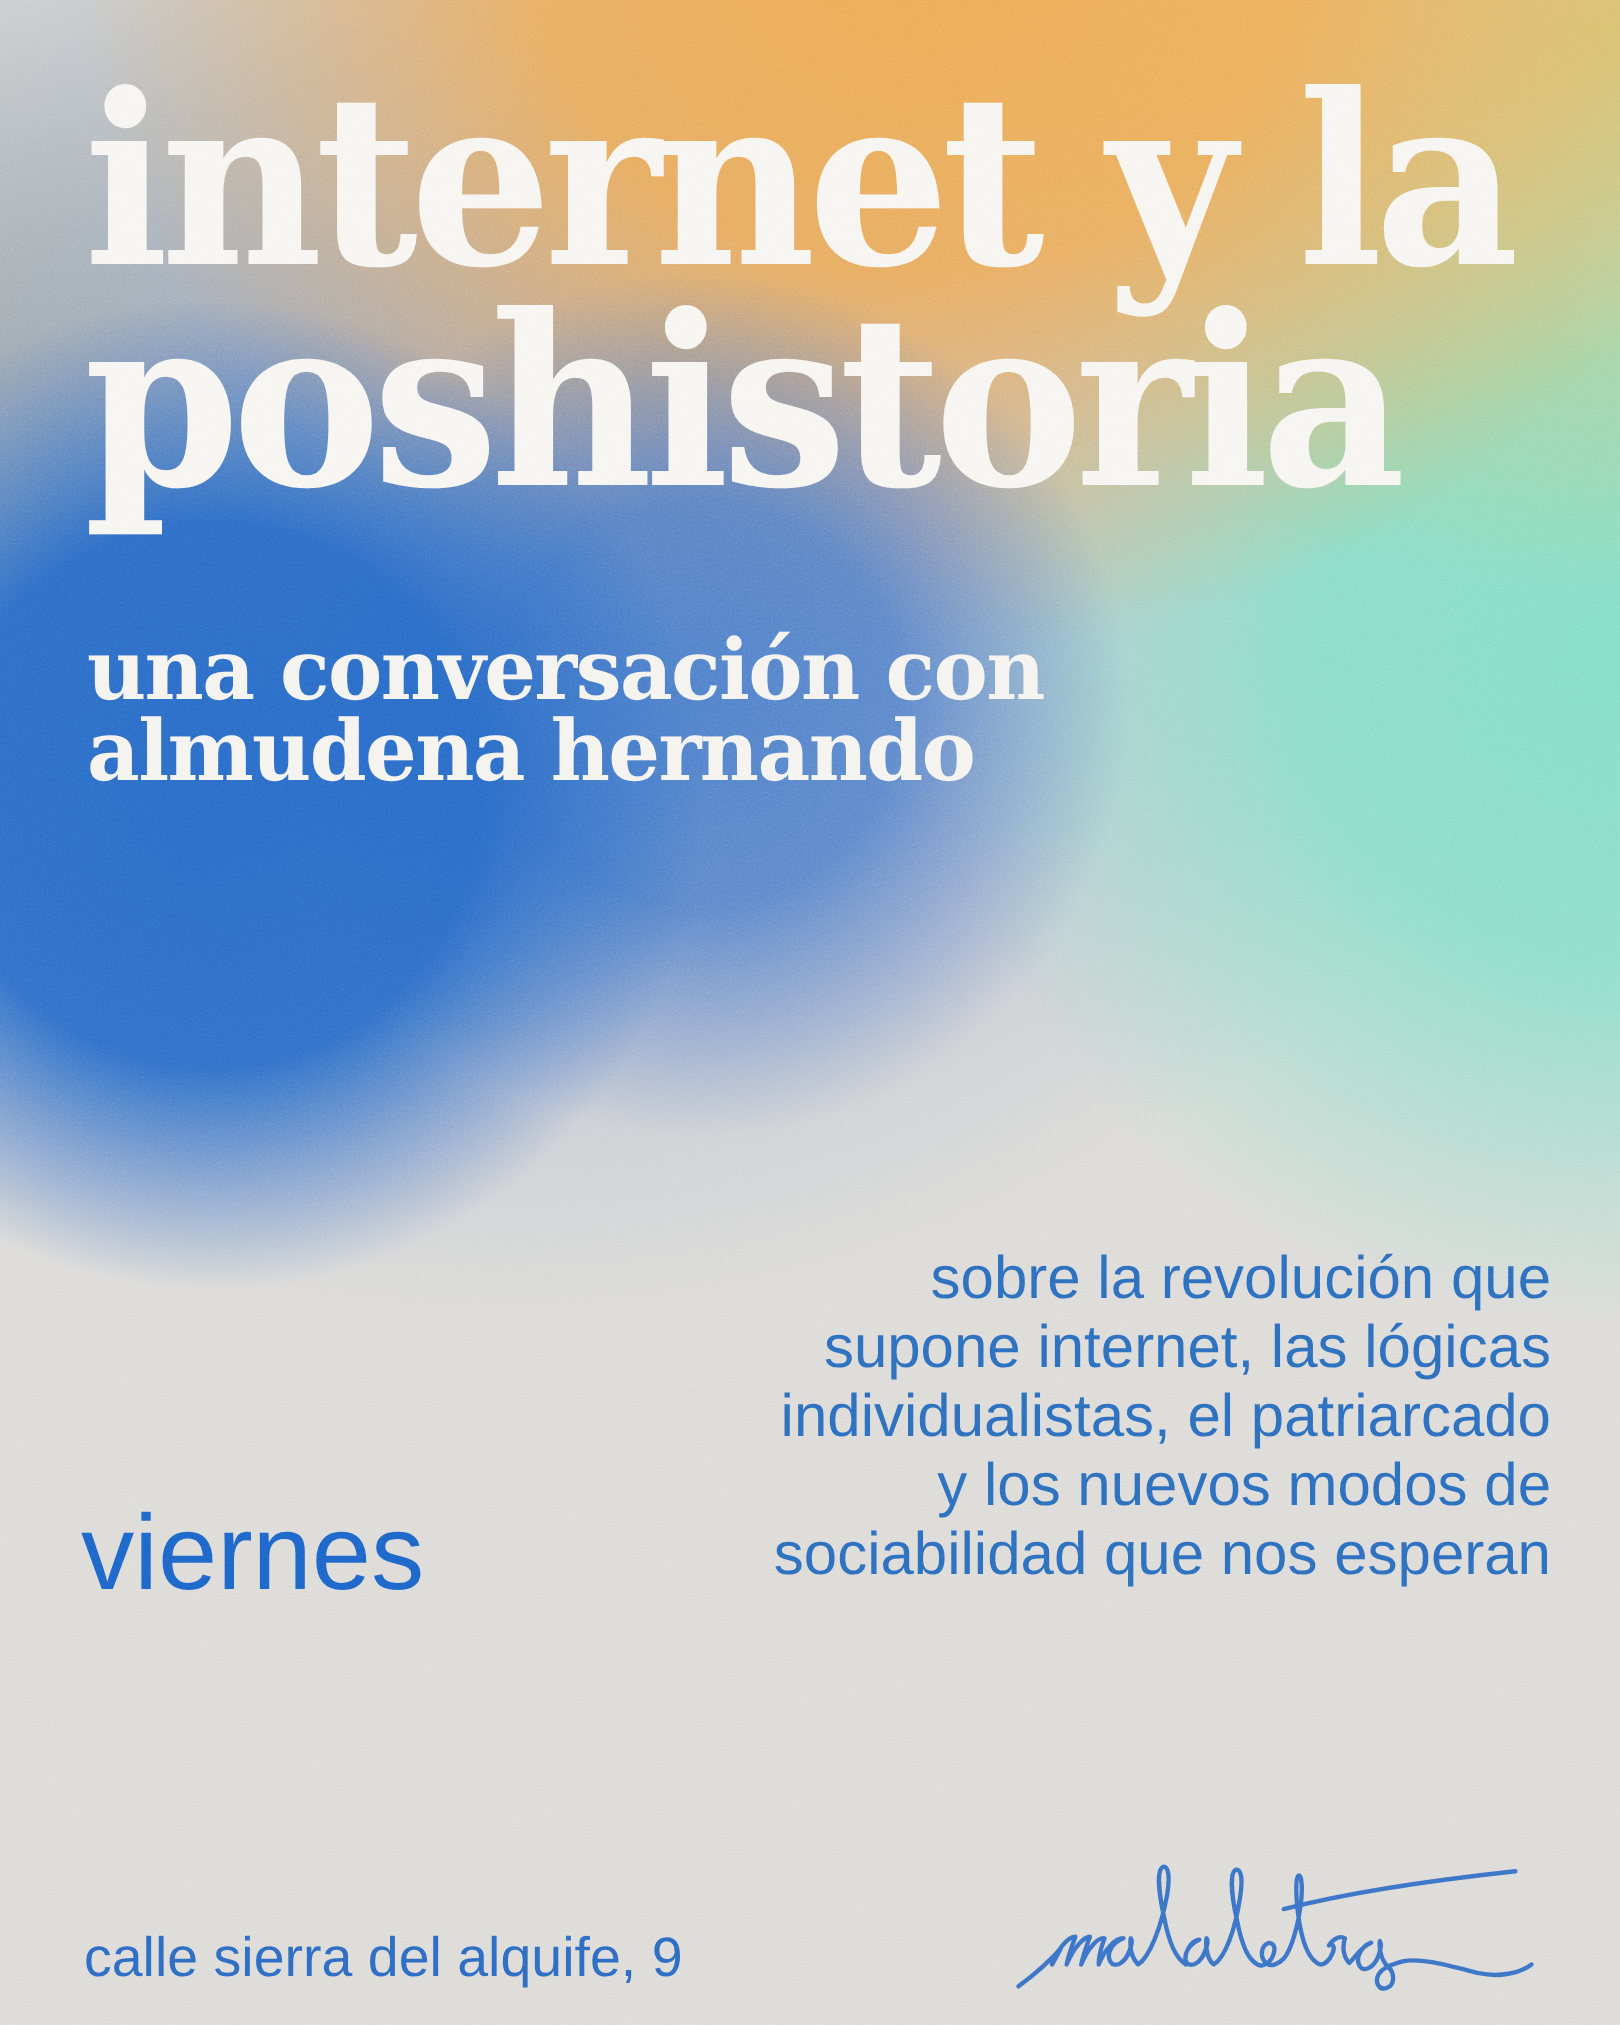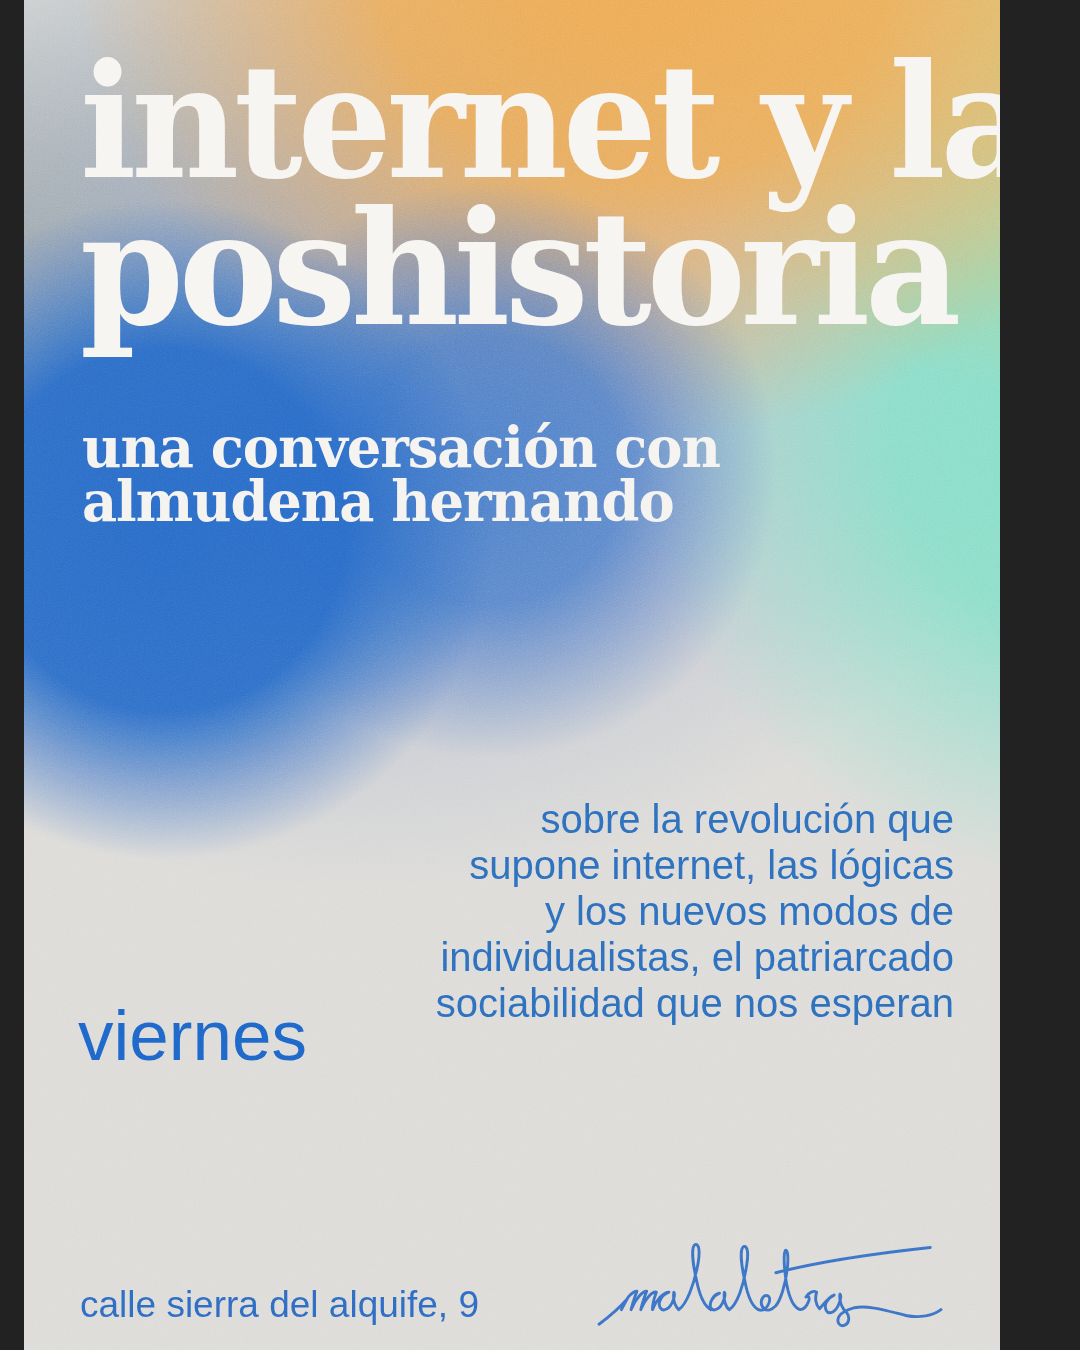--- a/index.html
+++ b/index.html
@@ -1,31 +1,30 @@
 <!DOCTYPE html>
 <html><head>
 <meta charset="utf-8">
 <style>
   html,body{margin:0;padding:0;background:#222;}
   .poster{
     position:relative;
-    width:976px;height:1350px;
+    width:1080px;height:1350px;
     overflow:hidden;
     font-family:"Liberation Sans",sans-serif;
     background:
       radial-gradient(circle 330px at 140px 530px, rgba(38,103,199,0.97) 0%, rgba(38,103,199,0.93) 55%, rgba(38,103,199,0) 100%),
       radial-gradient(circle 300px at 465px 470px, rgba(66,118,201,0.88) 0%, rgba(66,118,201,0.78) 45%, rgba(66,118,201,0) 96%),
       radial-gradient(ellipse 560px 470px at 610px -30px, rgba(239,168,78,0.97) 0%, rgba(239,168,78,0.85) 45%, rgba(239,168,78,0) 100%),
       radial-gradient(ellipse 430px 380px at 1070px 20px, rgba(206,197,110,0.9) 0%, rgba(206,197,110,0) 100%),
       radial-gradient(ellipse 470px 440px at 1080px 440px, rgba(126,222,198,0.97) 0%, rgba(126,222,198,0.85) 45%, rgba(126,222,198,0) 100%),
       radial-gradient(ellipse 700px 560px at 330px 330px, rgba(108,132,186,0.55) 0%, rgba(108,132,186,0) 100%),
       radial-gradient(ellipse 520px 420px at 0px 240px, rgba(150,158,142,0.6) 0%, rgba(150,158,142,0) 100%),
       radial-gradient(ellipse 420px 320px at 10px 10px, rgba(242,239,234,0.95) 0%, rgba(242,239,234,0) 100%),
       #dcdbd8;
-    margin-left: 24px;
   }
   .grain{
     position:absolute;inset:0;z-index:9;
     pointer-events:none;
     mix-blend-mode:overlay;
     opacity:.3;
   }
   .title{
     position:absolute;left:56px;top:48px;z-index:2;
     font-family:"DejaVu Serif",serif;
@@ -44,21 +43,21 @@
     font-weight:700;
     font-size:56px;
     line-height:54px;
     letter-spacing:-0.02em;
     color:#f5f3ef;
     transform:scaleX(.97);
     transform-origin:left top;
     white-space:nowrap;
   }
   .description{
-    position:absolute;right:46px;top:796px;z-index:2;
+    position:absolute;right:46px;top:829px;z-index:2;
     text-align:right;
     font-size:40px;
     line-height:46px;
     letter-spacing:0;
     color:#2b6bbc;
   }
   .event-date{
     position:absolute;left:54px;top:996px;z-index:2;
     font-size:71px;
     line-height:80px;
@@ -88,22 +87,22 @@
   </div>
 
   <div class="subtitle">
     <div>una conversación con</div>
     <div>almudena hernando</div>
   </div>
 
   <div class="description">
     <div>sobre la revolución que</div>
     <div>supone internet, las lógicas</div>
+    <div>individualistas, el patriarcado</div>
     <div>y los nuevos modos de</div>
-    <div>individualistas, el patriarcado</div>
     <div>sociabilidad que nos esperan</div>
   </div>
 
   <div class="event-date">
     <div>viernes</div>
   </div>
 
   <div class="address">calle sierra del alquife, 9</div>
 
   <div class="logo" role="img" aria-label="malaletra">

